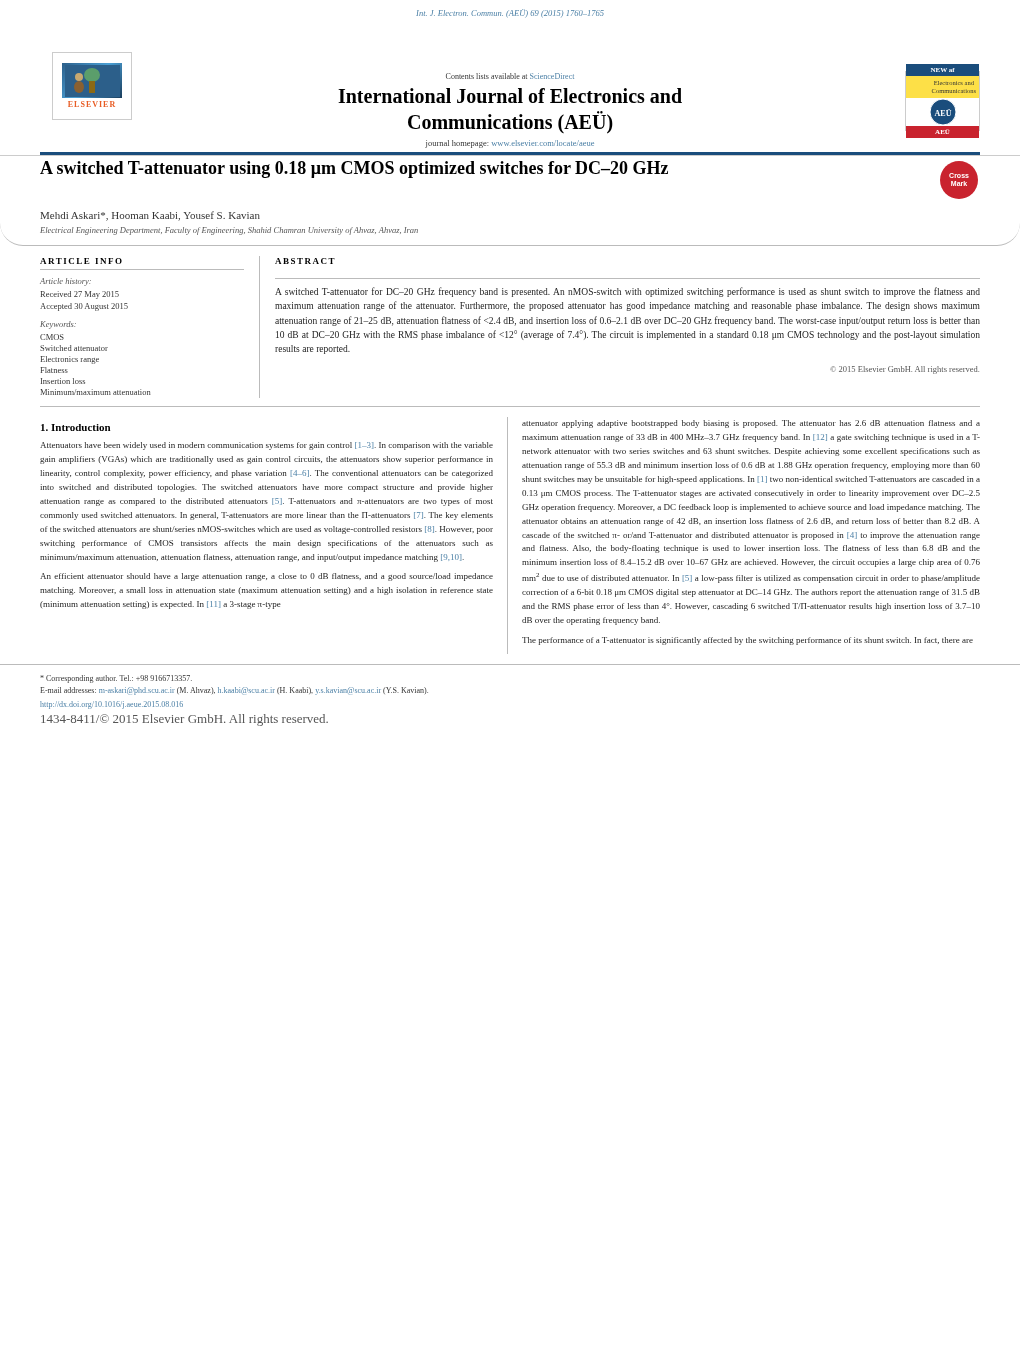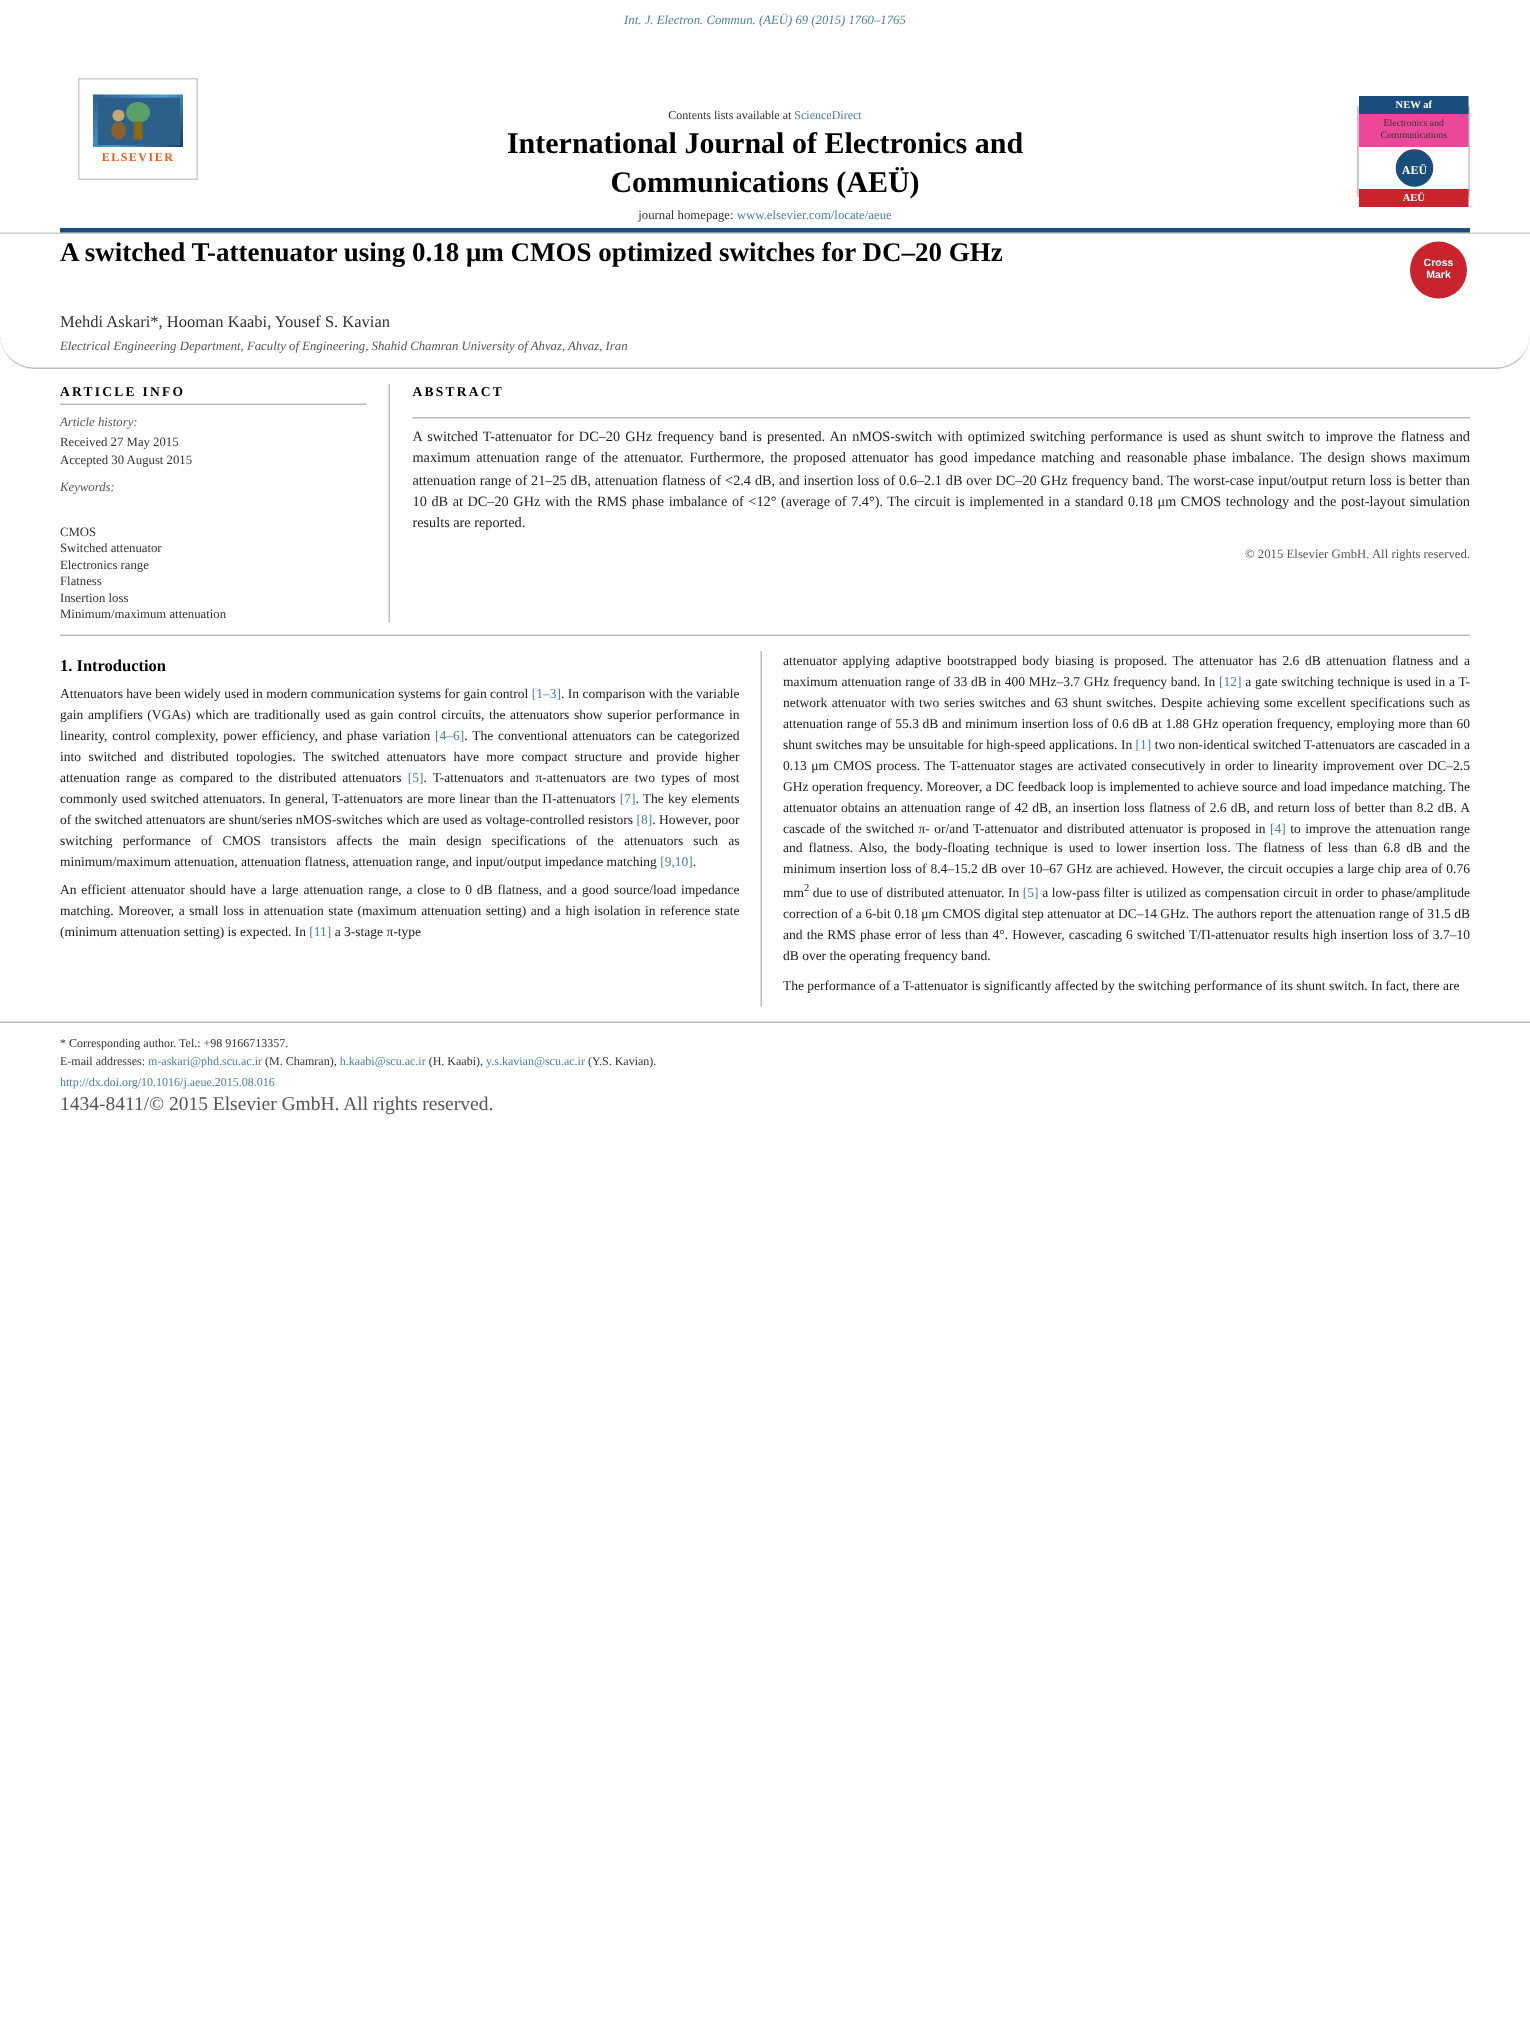--- a/index.html
+++ b/index.html
@@ -95,24 +95,24 @@
       color: #4a7fa5;
     }
     .journal-logo-right {
       position: absolute;
       right: 0;
       width: 75px;
       height: 60px;
       border: 1px solid #ccc;
       display: flex;
       flex-direction: column;
-      align-items: center;
+      align-items: flex-end;
       justify-content: center;
       font-size: 6px;
-      background: #ec4899;
+      background: #fde047;
       margin-top: 30px;
     }
     .journal-logo-right .logo-top {
       background: #1a4d7c;
       color: #fff;
       width: 100%;
       text-align: center;
       font-size: 7px;
       font-weight: bold;
       padding: 2px;
@@ -219,21 +219,21 @@
       font-size: 8.5px;
       margin-bottom: 2px;
       color: #333;
     }
     .keywords-section {
       margin-top: 8px;
     }
     .kw-label {
       font-size: 8.5px;
       font-style: italic;
-      margin-bottom: 20px;
+      margin-bottom: 3px;
       color: #555;
     }
     .kw-item {
       font-size: 8.5px;
       color: #333;
       margin-bottom: 1px;
     }
     
     .abstract-title {
       font-size: 9px;
@@ -444,21 +444,21 @@
     </div>
   </div>
 
   <div class="footer">
     <div class="footnote">
       <span>* Corresponding author. Tel.: +98 9166713357.</span>
     </div>
     <div class="footnote">
       <span>E-mail addresses:</span>
       <span class="link" style="color:#4a7fa5;cursor:pointer;">m-askari@phd.scu.ac.ir</span>
-      <span>(M. Chamran),</span>
+      <span>(M. Ahvaz),</span>
       <span class="link" style="color:#4a7fa5;cursor:pointer;">h.kaabi@scu.ac.ir</span>
       <span>(H. Kaabi),</span>
       <span class="link" style="color:#4a7fa5;cursor:pointer;">y.s.kavian@scu.ac.ir</span>
       <span>(Y.S. Kavian).</span>
     </div>
     <div class="footer-doi">
       <span>http://dx.doi.org/10.1016/j.aeue.2015.08.016</span>
     </div>
     <div class="footer-issn">1434-8411/© 2015 Elsevier GmbH. All rights reserved.</div>
   </div>

